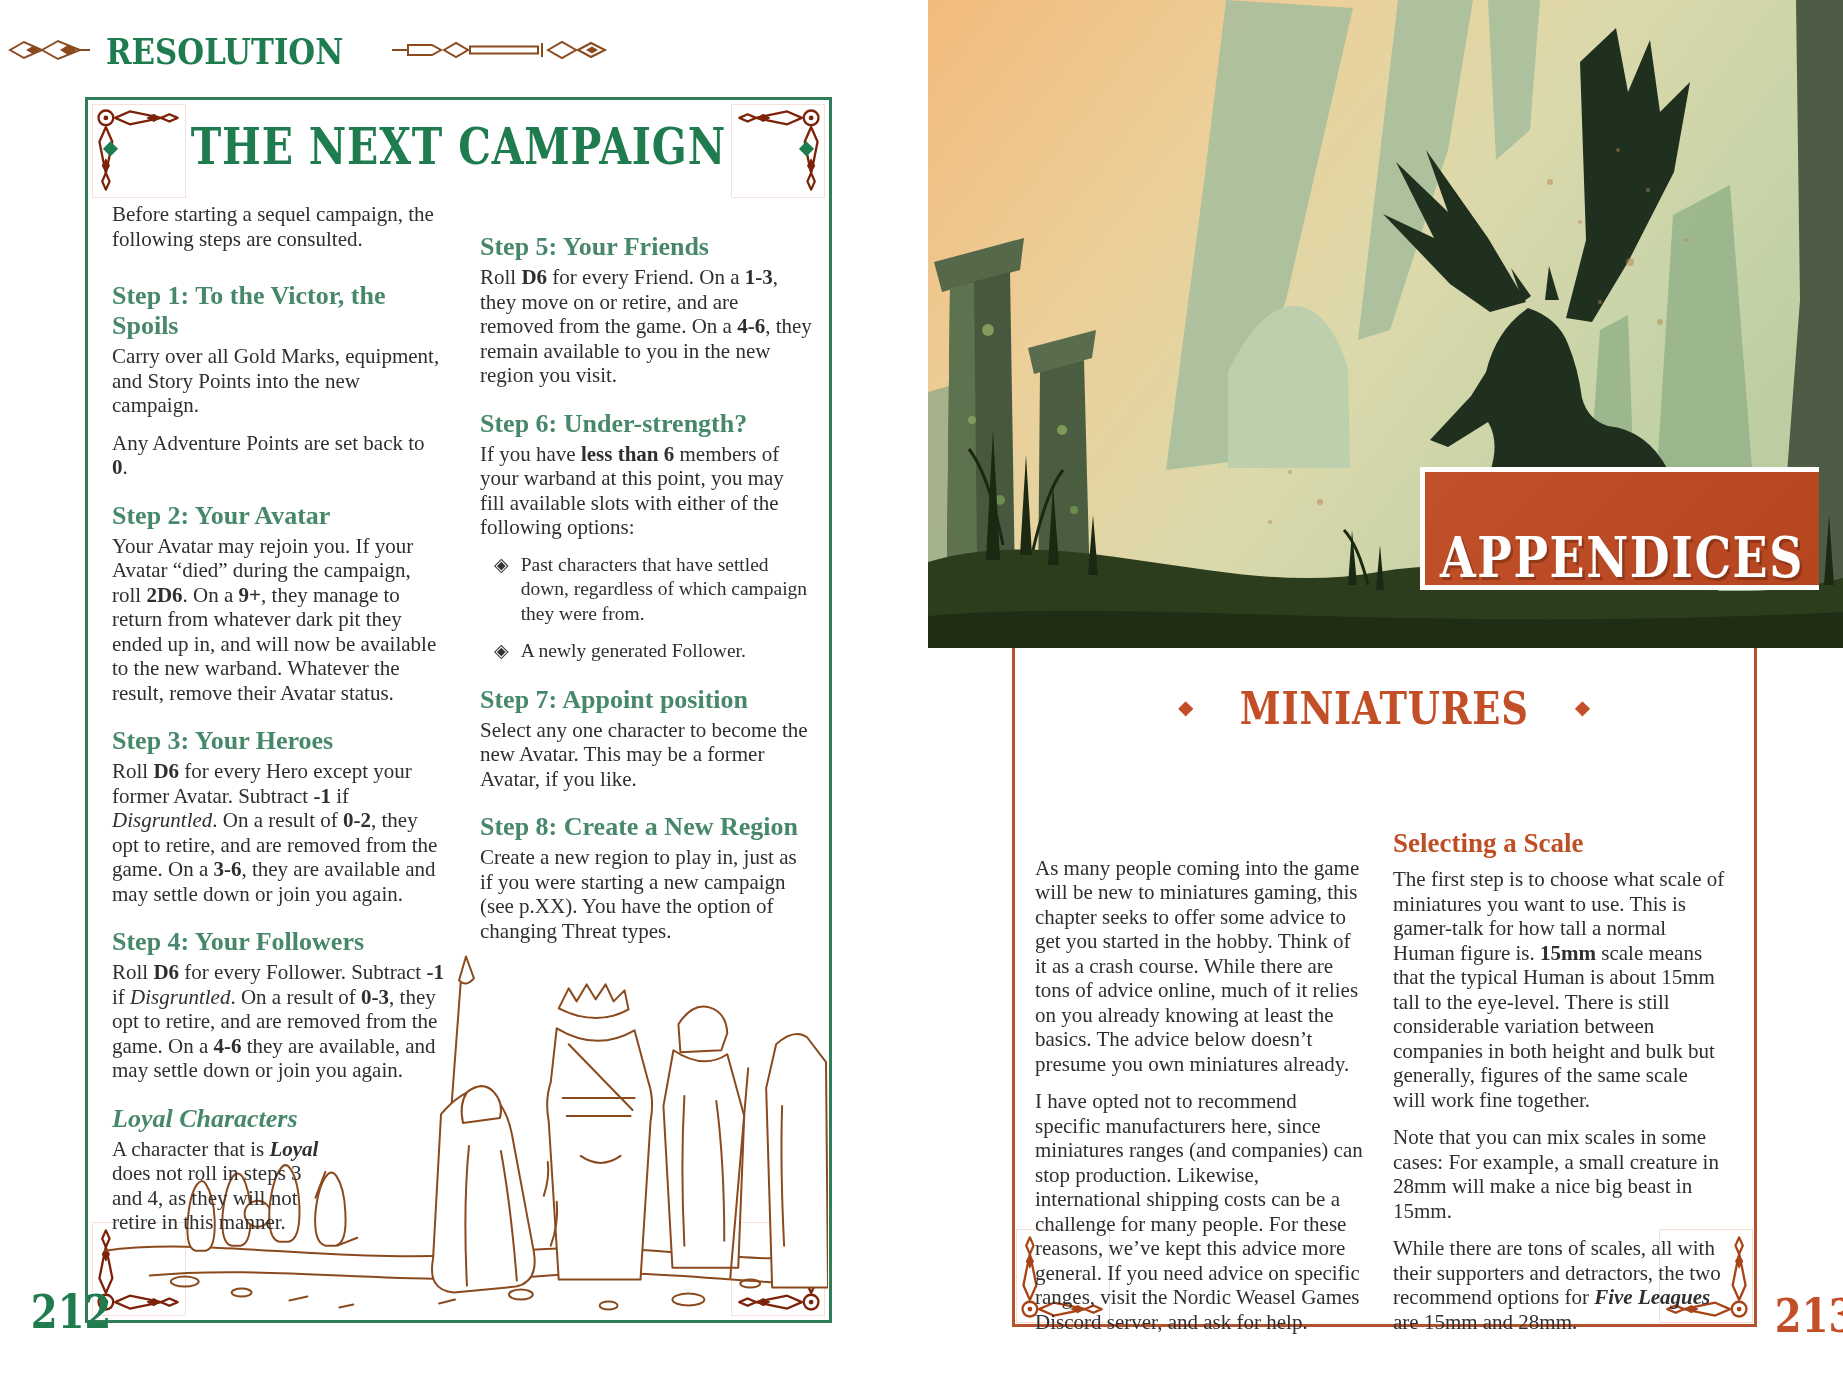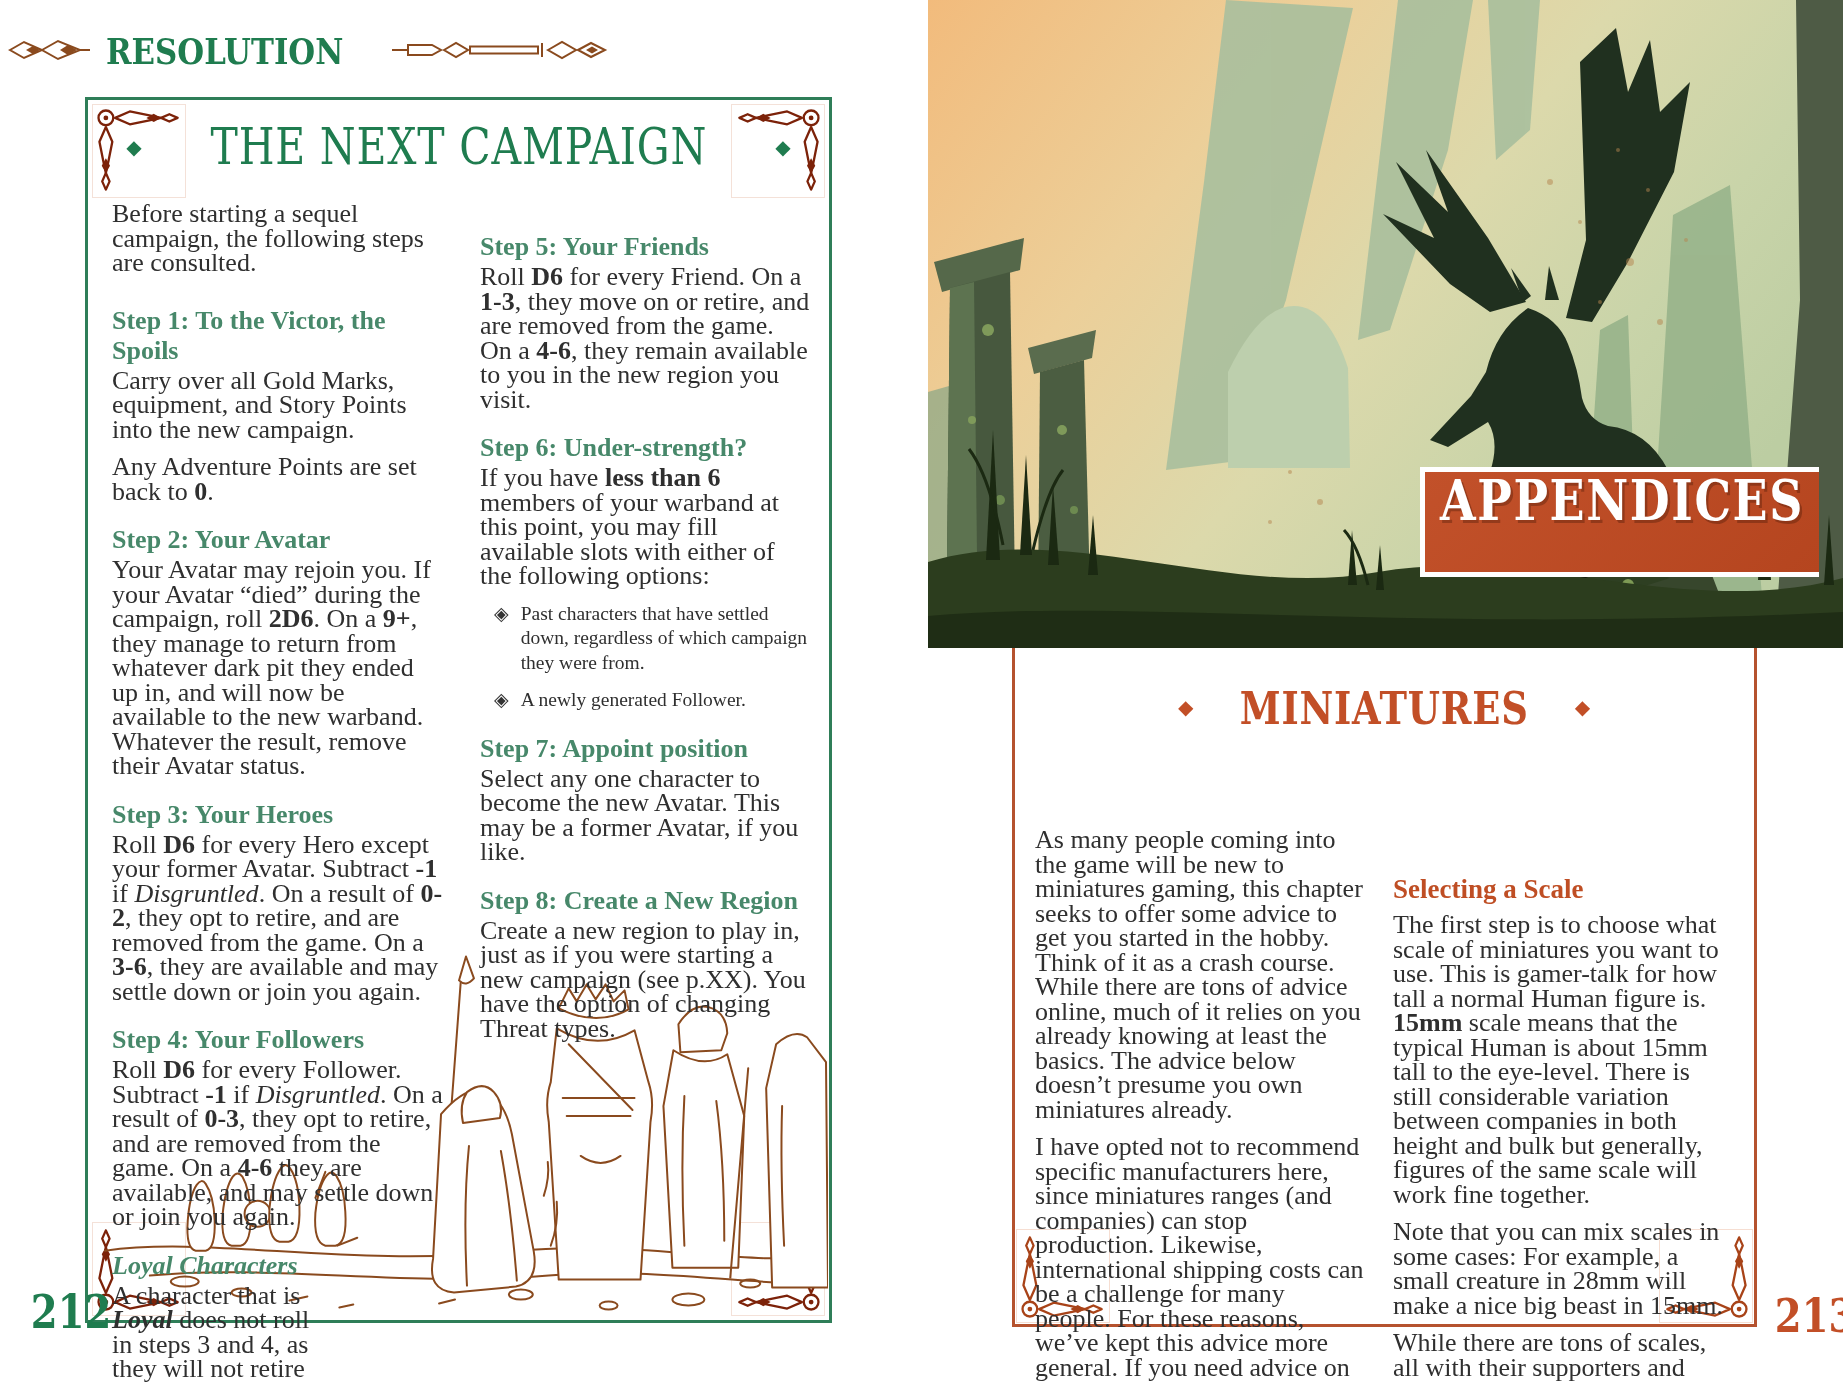--- a/index.html
+++ b/index.html
@@ -28,27 +28,27 @@
   }
   .corner svg{width:100%;height:100%;display:block;}
   .c-tl{left:4px;top:4px;}
   .c-tr{right:4px;top:4px;transform:scaleX(-1);}
   .c-bl{left:4px;bottom:4px;transform:scaleY(-1);}
   .c-br{right:4px;bottom:4px;transform:scale(-1,-1);}
   .corner.orange{color:#a84318;border-color:#f6ded2;}
 
   #left-title{position:absolute;left:0;top:22px;width:100%;text-align:center;color:#1f7c4f;white-space:nowrap;}
   #left-title .big{
-    font-family:"DejaVu Serif",serif;font-weight:normal;font-size:50px;letter-spacing:1px;line-height:1;
+    font-family:"DejaVu Serif",serif;font-weight:bold;font-size:50px;letter-spacing:1px;line-height:1;
   }
   .diamond{font-size:20px;vertical-align:10px;padding:0 14px;color:inherit;}
 
   #left-cols{position:absolute;left:24px;top:102px;width:700px;display:flex;gap:36px;z-index:2;}
   .col{width:332px;}
-  .col p{margin:0 0 13px 0;font-size:26px;line-height:24.5px;}
+  .col p{margin:0 0 13px 0;font-size:21px;line-height:24.5px;}
   .step h3{
     margin:21px 0 3px 0;font-size:26px;line-height:30px;color:#47886a;
     font-family:"Liberation Serif",serif;font-weight:bold;
   }
   .step.first h3{margin-top:30px;}
   .step.italic-head h3{font-style:italic;}
   .narrow p{width:214px;}
   .bullet-row{display:flex;gap:12px;margin:0 0 13px 14px;}
   .bullet-row .glyph{font-size:19px;line-height:24px;color:#333;flex:0 0 auto;}
   .bullet-row .btxt{font-size:19.5px;line-height:24.5px;}
@@ -63,24 +63,24 @@
 
   
   #right-frame{
     position:absolute;left:1012px;top:97px;width:745px;height:1230px;
     border:3px solid #b5522e;box-sizing:border-box;background:#fff;
   }
   #artwork{position:absolute;left:928px;top:0;width:915px;height:648px;overflow:hidden;z-index:3;}
   #artwork svg{display:block;width:100%;height:100%;}
 
   #appendices-banner{
-    position:absolute;left:1420px;top:467px;width:399px;height:110px;z-index:4;
+    position:absolute;left:1420px;top:467px;width:399px;height:123px;z-index:4;
     background:linear-gradient(135deg,#c2512a 0%,#b5451f 100%);
     border:5px solid #ffffff;border-right:none;box-sizing:border-box;
-    display:flex;align-items:flex-start;justify-content:center;
+    display:flex;align-items:flex-end;justify-content:center;
   }
   #appendices-banner .btxt{
     font-family:"DejaVu Serif",serif;font-weight:bold;font-size:56px;color:#fff;
     letter-spacing:2px;text-shadow:3px 3px 0 rgba(70,22,6,.35);line-height:1;
   }
 
   #right-title{position:absolute;left:1012px;top:680px;width:745px;text-align:center;color:#c24f27;white-space:nowrap;z-index:2;}
   #right-title .big{font-family:"DejaVu Serif",serif;font-weight:bold;font-size:45px;line-height:55px;letter-spacing:1px;}
   #right-title .diamond{color:#c24f27;}
 

